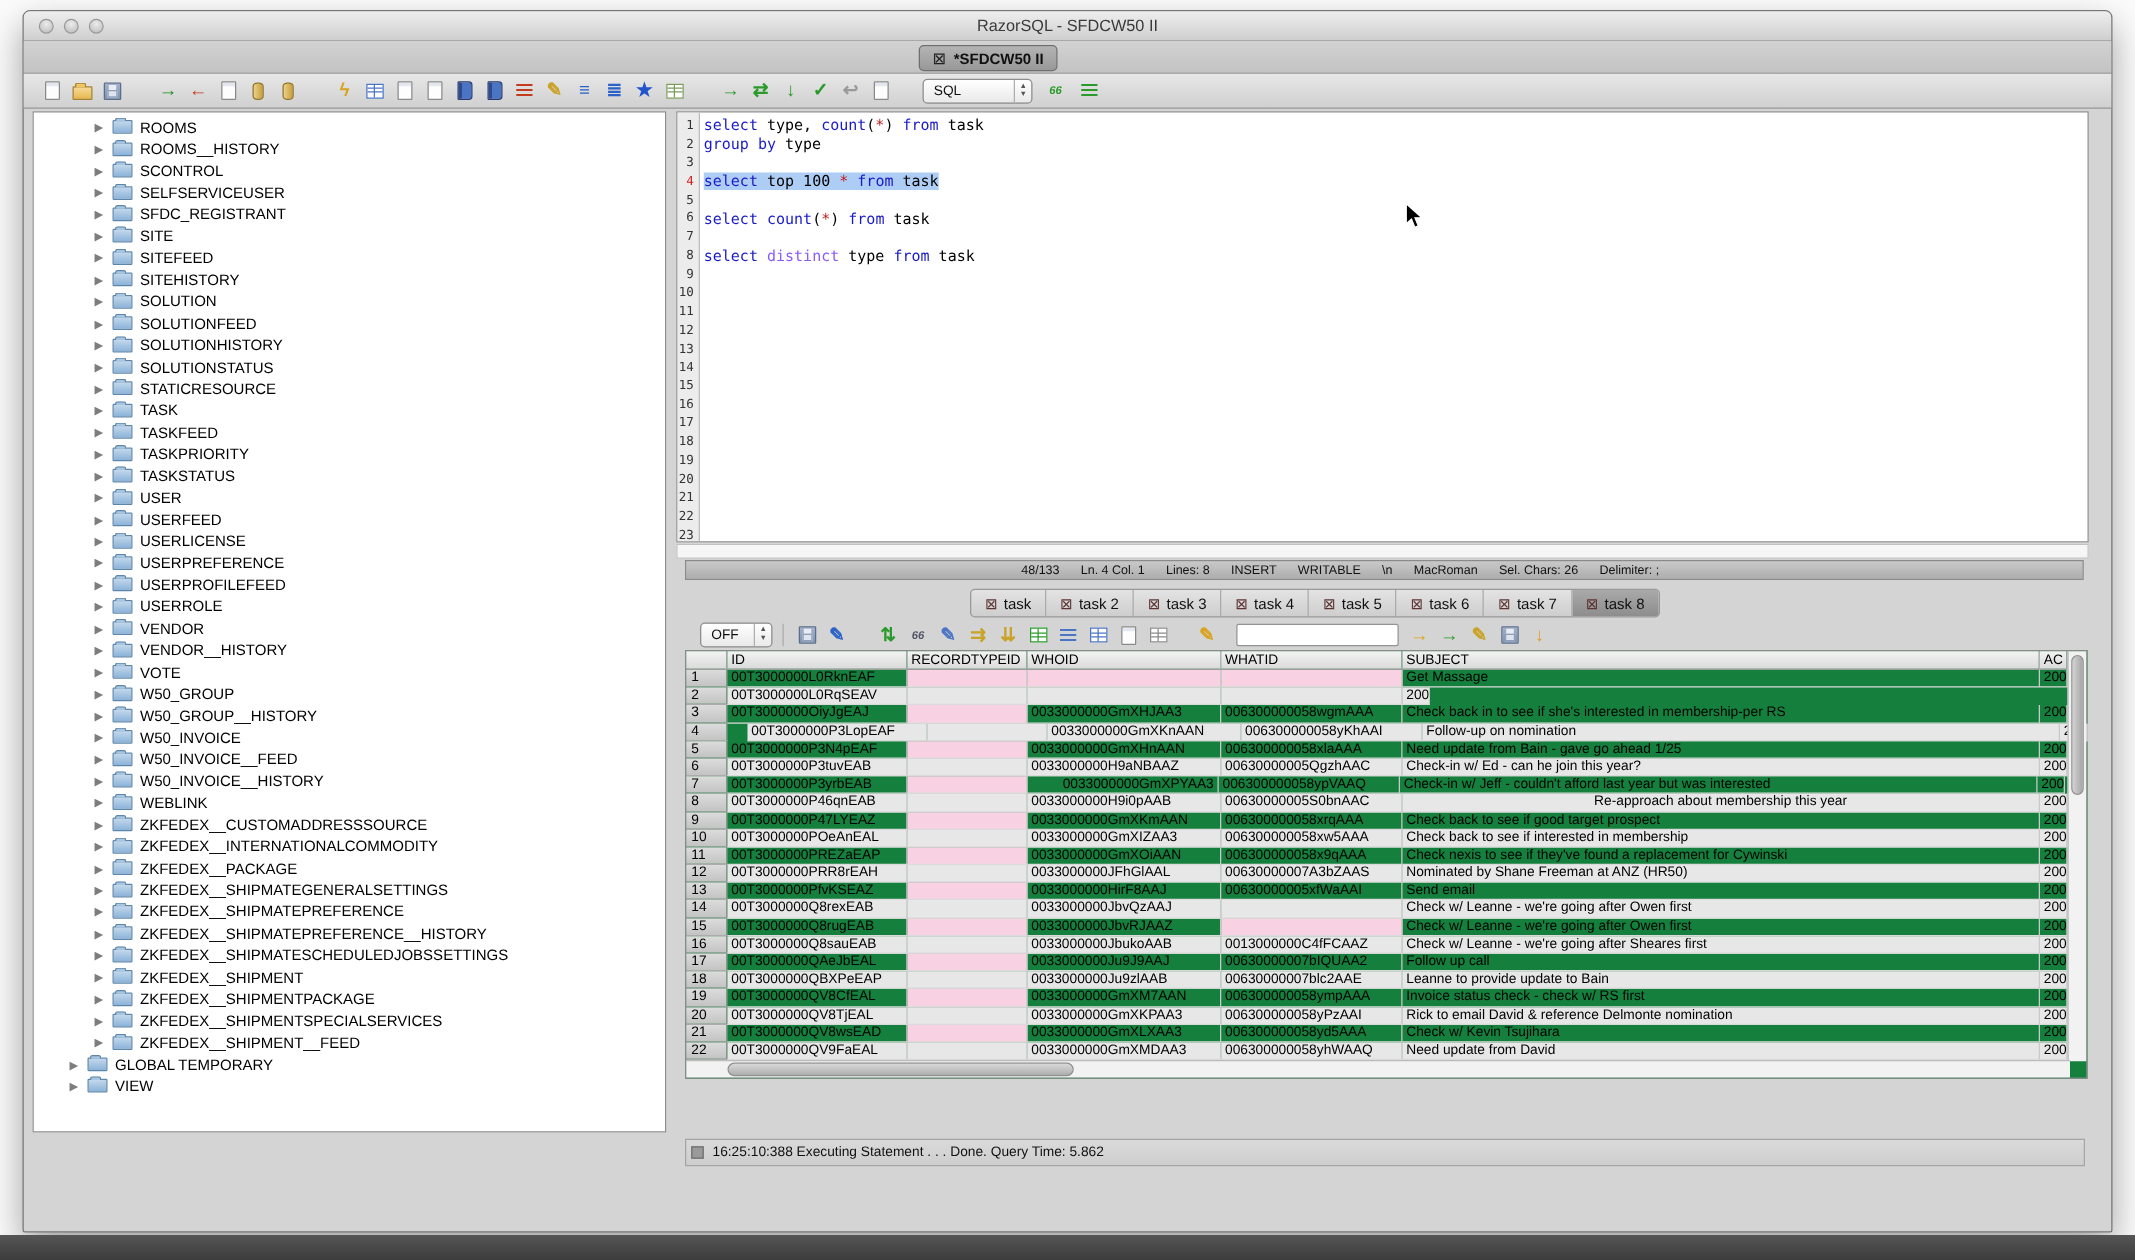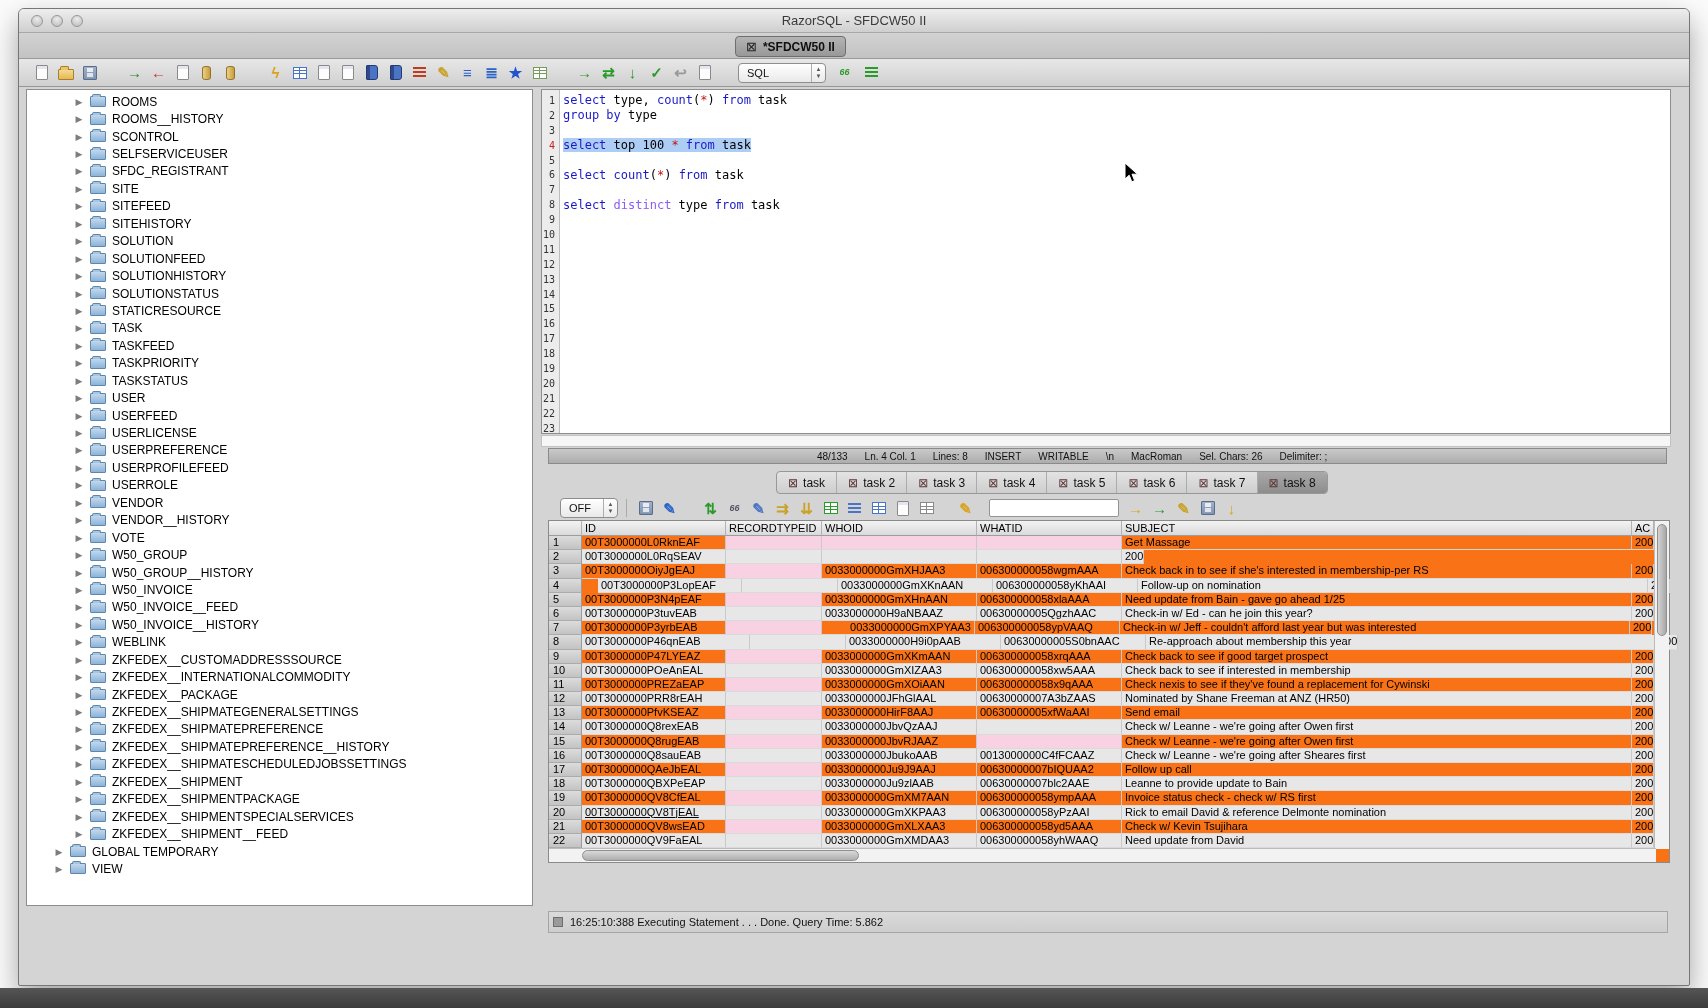--- a/index.html
+++ b/index.html
@@ -58,21 +58,21 @@
 .rtabs{position:absolute;left:757px;top:462px;height:23px;display:flex;border:1px solid #989898;border-radius:4px;background:linear-gradient(#e3e3e3,#cecece);overflow:hidden}
 .rtab{display:flex;align-items:center;gap:5px;padding:0 11px;font-size:12px;color:#111;border-left:1px solid #ababab;cursor:default}
 .rtab:first-child{border-left:none}
 .rtab.active{background:linear-gradient(#a9a9a9,#8d8d8d)}
 .rtab .closex{font-size:12px;color:#5d3434}
 
 .rtoolbar{position:absolute;left:529px;top:487px;width:1120px;height:24px;display:flex;align-items:center}
 .rtb-sep{width:1px;height:18px;background:#aaa;margin:0 8px}
 .search{width:130px;height:18px;border:1px solid #949494;border-radius:2px;background:#fff;font-size:11px;padding:0 4px;outline:none}
 
-.grid-wrap{position:absolute;left:529px;top:511px;width:1122px;background:#f97316;border:1px solid #8a8a8a}
+.grid-wrap{position:absolute;left:529px;top:511px;width:1122px;background:#15803d;border:1px solid #8a8a8a}
 .grid-header{display:flex;height:15px}
 .gh{font-size:11px;color:#000;background:linear-gradient(#f3f3f3,#dadada);border-right:1px solid #b2b2b2;border-bottom:1px solid #9d9d9d;padding:0 3px;line-height:14px;white-space:nowrap;overflow:hidden;flex:0 0 auto}
 .grow{display:flex;height:14.2px}
 .gnum{font-size:11px;background:linear-gradient(#dcdcdc,#c3c3c3);border-right:1px solid #9a9a9a;border-bottom:1px solid #ababab;padding:0 0 0 4px;line-height:13.5px;flex:0 0 auto}
 .gcell{font-size:11px;color:#000;border-right:1px solid #c9c9c9;border-bottom:1px solid #dadada;padding:0 3px;line-height:13.5px;white-space:nowrap;overflow:hidden;flex:0 0 auto}
 .grow.even .gcell{background:#e7e7e7}
 .gcell.nul{background:#f8d2e2}
 .vscroll{position:absolute;right:0;top:0;width:15px;height:328px;background:#f2f2f2;border-left:1px solid #bcbcbc}
 .vthumb{position:absolute;left:2px;top:3px;width:10px;height:112px;background:linear-gradient(90deg,#d3d3d3,#a7a7a7);border:1px solid #8f8f8f;border-radius:6px}
 .hscroll{height:14px;background:#f2f2f2;border-top:1px solid #bcbcbc;position:relative;width:1107px}
@@ -724,25 +724,25 @@
           <div class="gnum" style="width: 33px;">7</div>
           <div class="gcell" style="width: 144px;">00T3000000P3yrbEAB</div>
           <div class="gcell nul" style="width: 96px;"></div>
           <div class="gcell" style="width: 153px; text-align: right;">0033000000GmXPYAA3</div>
           <div class="gcell" style="width: 145px;">006300000058ypVAAQ</div>
           <div class="gcell" style="width: 510px;">Check-in w/ Jeff - couldn't afford last year but was interested</div>
           <div class="gcell" style="width: 22px;">200</div>
         </div>
         <div class="grow even">
           <div class="gnum" style="width: 33px;">8</div>
-          <div class="gcell" style="width: 168px;">00T3000000P46qnEAB</div>
+          <div class="gcell" style="width: 144px;">00T3000000P46qnEAB</div>
           <div class="gcell nul" style="width: 96px;"></div>
           <div class="gcell" style="width: 155px;">0033000000H9i0pAAB</div>
           <div class="gcell" style="width: 145px;">00630000005S0bnAAC</div>
-          <div class="gcell" style="width: 510px;">Re-approach about membership this year</div>
+          <div class="gcell" style="width: 510px; text-align: center;">Re-approach about membership this year</div>
           <div class="gcell" style="width: 22px;">200</div>
         </div>
         <div class="grow odd">
           <div class="gnum" style="width: 33px;">9</div>
           <div class="gcell" style="width: 144px;">00T3000000P47LYEAZ</div>
           <div class="gcell nul" style="width: 96px;"></div>
           <div class="gcell" style="width: 155px;">0033000000GmXKmAAN</div>
           <div class="gcell" style="width: 145px;">006300000058xrqAAA</div>
           <div class="gcell" style="width: 510px;">Check back to see if good target prospect</div>
           <div class="gcell" style="width: 22px;">200</div>
@@ -832,21 +832,21 @@
           <div class="gnum" style="width: 33px;">19</div>
           <div class="gcell" style="width: 144px;">00T3000000QV8CfEAL</div>
           <div class="gcell nul" style="width: 96px;"></div>
           <div class="gcell" style="width: 155px;">0033000000GmXM7AAN</div>
           <div class="gcell" style="width: 145px;">006300000058ympAAA</div>
           <div class="gcell" style="width: 510px;">Invoice status check - check w/ RS first</div>
           <div class="gcell" style="width: 22px;">200</div>
         </div>
         <div class="grow even">
           <div class="gnum" style="width: 33px;">20</div>
-          <div class="gcell" style="width: 144px; text-decoration: underline;">00T3000000QV8TjEAL</div>
+          <div class="gcell" style="width: 144px;">00T3000000QV8TjEAL</div>
           <div class="gcell nul" style="width: 96px;"></div>
           <div class="gcell" style="width: 155px;">0033000000GmXKPAA3</div>
           <div class="gcell" style="width: 145px;">006300000058yPzAAI</div>
           <div class="gcell" style="width: 510px;">Rick to email David &amp; reference Delmonte nomination</div>
           <div class="gcell" style="width: 22px;">200</div>
         </div>
         <div class="grow odd">
           <div class="gnum" style="width: 33px;">21</div>
           <div class="gcell" style="width: 144px;">00T3000000QV8wsEAD</div>
           <div class="gcell nul" style="width: 96px;"></div>

